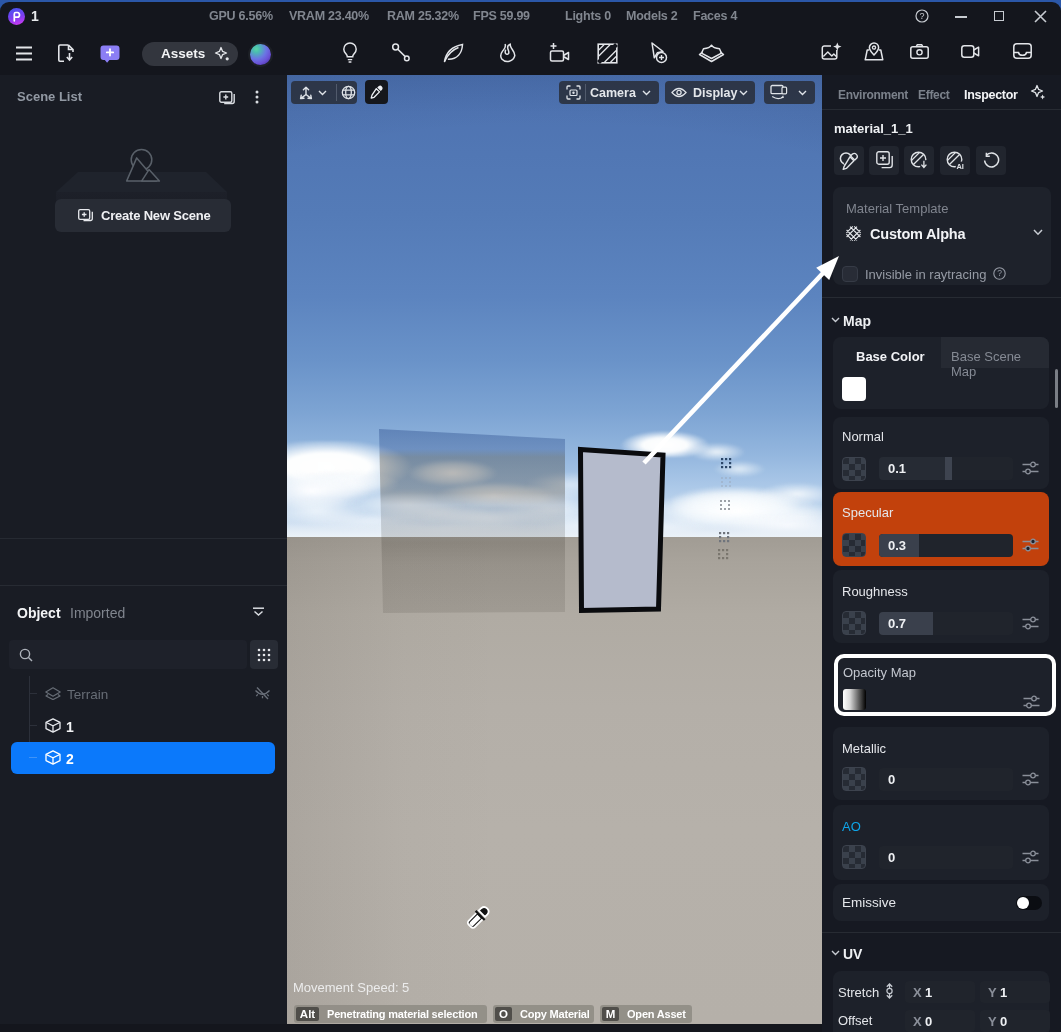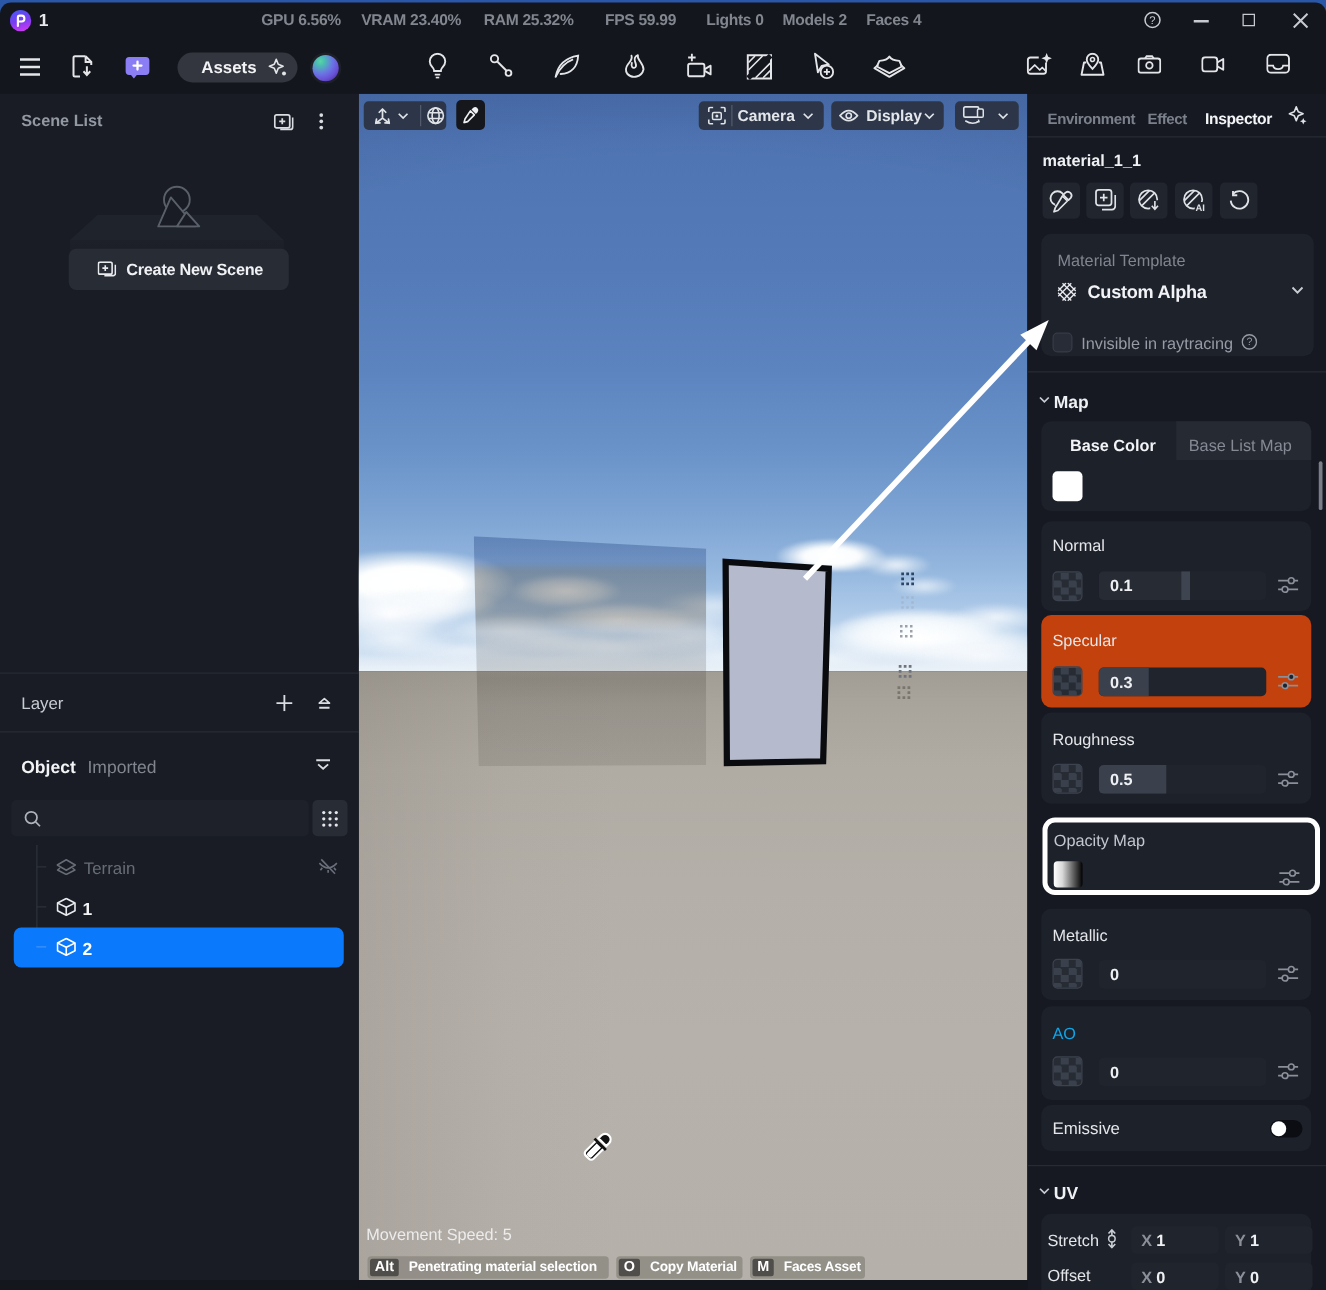--- a/index.html
+++ b/index.html
@@ -32,21 +32,21 @@
       <svg class="ico" width="17" height="17" viewBox="0 0 17 17">
           <path d="M6.3 12.8 V5.9 Q6.3 4.5 7.7 4.5 L9.4 4.5 Q11.5 4.6 11.5 6.9 Q11.5 9.1 9.4 9.2 L6.5 9.2" fill="none" stroke="#fff" stroke-width="1.7" stroke-linecap="round" stroke-linejoin="round"></path>
         </svg>
     </div>
     <div class="abs" style="left:31px;top:8px;color:#e7e9ec;font-size:14px;font-weight:bold;">1</div>
 
     <div class="abs" style="left:0;top:9px;width:1061px;height:14px;color:#81868f;font-size:12.5px;font-weight:bold;letter-spacing:-0.25px;">
       <span class="abs" style="left:209px;">GPU 6.56%</span>
       <span class="abs" style="left:289px;">VRAM 23.40%</span>
       <span class="abs" style="left:387px;">RAM 25.32%</span>
-      <span class="abs" style="left:484px;">FPS 59.99</span>
+      <span class="abs" style="left:473px;">FPS 59.99</span>
       <span class="abs" style="left:565px;">Lights 0</span>
       <span class="abs" style="left:626px;">Models 2</span>
       <span class="abs" style="left:693px;">Faces 4</span>
     </div>
 
     <svg class="abs ico" style="left:915px;top:9px;" width="14" height="14" viewBox="0 0 14 14">
         <circle cx="7" cy="7" r="6" fill="none" stroke="#c7cbd1" stroke-width="1.2"></circle>
         <text x="7" y="10" font-size="9" fill="#c7cbd1" text-anchor="middle" font-family="Liberation Sans">?</text>
       </svg>
     <div class="abs" style="left:955px;top:16px;width:12px;height:2px;background:#c7cbd1;"></div>
@@ -178,30 +178,20 @@
     <div class="abs" style="left:55px;top:124px;width:176px;height:33px;background:#282c35;border-radius:6px;">
       <svg class="abs ico" style="left:23px;top:10px;" width="15" height="13" viewBox="0 0 15 13">
           <rect x="0.7" y="0.7" width="11" height="9.6" rx="1.4" fill="none" stroke="#e8eaee" stroke-width="1.3"></rect>
           <path d="M6.2 3.2v4.6M3.9 5.5h4.6" stroke="#e8eaee" stroke-width="1.3"></path>
           <path d="M14.3 2.8v6.9a1.8 1.8 0 0 1-1.8 1.8h-7" fill="none" stroke="#e8eaee" stroke-width="1.3"></path>
         </svg>
       <span class="abs" style="left:46px;top:9px;color:#f0f1f4;font-size:13px;font-weight:bold;letter-spacing:-0.2px;">Create New Scene</span>
     </div>
 
     <div class="abs" style="left:0;top:463px;width:287px;height:1px;background:#262a32;"></div>
-    <div class="abs" style="left:0;top:473px;width:287px;height:38px;">
-      <span class="abs" style="left:17px;top:7px;color:#c7cbd2;font-size:13.5px;">Layer</span>
-      <svg class="abs ico" style="left:221px;top:8px;" width="13" height="13" viewBox="0 0 14 14">
-          <path d="M7 0v14M0 7h14" stroke="#d9dce1" stroke-width="1.6"></path>
-        </svg>
-      <svg class="abs ico" style="left:253px;top:9px;" width="13" height="11" viewBox="0 0 14 12">
-          <path d="M2.5 6 L7 2 L11.5 6 Z" fill="none" stroke="#d9dce1" stroke-width="1.4" stroke-linejoin="round"></path>
-          <path d="M2.5 10 h9" stroke="#d9dce1" stroke-width="1.6"></path>
-        </svg>
-    </div>
     <div class="abs" style="left:0;top:510px;width:287px;height:1px;background:#272b33;"></div>
 
     <span class="abs" style="left:17px;top:530px;color:#f2f3f5;font-size:14px;font-weight:bold;">Object</span>
     <span class="abs" style="left:70px;top:530px;color:#80858e;font-size:14px;">Imported</span>
     <svg class="abs ico" style="left:252px;top:532px;" width="13" height="9" viewBox="0 0 13 9">
         <path d="M1 1.2h11" stroke="#d9dce1" stroke-width="1.5"></path>
         <path d="M2.5 4.5 L6.5 8 L10.5 4.5" fill="none" stroke="#d9dce1" stroke-width="1.5"></path>
       </svg>
 
     <div class="abs" style="left:9px;top:565px;width:238px;height:29px;background:#1e212a;border-radius:4px;">
@@ -419,21 +409,21 @@
     <div class="abs" style="left:7px;top:930px;width:193px;height:18px;background:rgba(144,141,133,0.92);border-radius:3px;">
       <div class="abs" style="left:2px;top:2px;width:23px;height:14px;background:#504e4a;border-radius:2px;color:#fff;font-size:11.5px;font-weight:bold;text-align:center;line-height:14px;">Alt</div>
       <span class="abs" style="left:33px;top:3px;color:#ffffff;font-size:11px;font-weight:bold;white-space:nowrap;letter-spacing:-0.2px;">Penetrating material selection</span>
     </div>
     <div class="abs" style="left:206px;top:930px;width:101px;height:18px;background:rgba(144,141,133,0.92);border-radius:3px;">
       <div class="abs" style="left:2px;top:2px;width:17px;height:14px;background:#504e4a;border-radius:2px;color:#fff;font-size:11.5px;font-weight:bold;text-align:center;line-height:14px;">O</div>
       <span class="abs" style="left:27px;top:3px;color:#ffffff;font-size:11px;font-weight:bold;white-space:nowrap;letter-spacing:-0.2px;">Copy Material</span>
     </div>
     <div class="abs" style="left:313px;top:930px;width:92px;height:18px;background:rgba(144,141,133,0.92);border-radius:3px;">
       <div class="abs" style="left:2px;top:2px;width:17px;height:14px;background:#504e4a;border-radius:2px;color:#fff;font-size:11.5px;font-weight:bold;text-align:center;line-height:14px;">M</div>
-      <span class="abs" style="left:27px;top:3px;color:#ffffff;font-size:11px;font-weight:bold;white-space:nowrap;letter-spacing:-0.2px;">Faces Asset</span>
+      <span class="abs" style="left:27px;top:3px;color:#ffffff;font-size:11px;font-weight:bold;white-space:nowrap;letter-spacing:-0.2px;">Open Asset</span>
     </div>
   </div>
 
   <div class="abs" id="rightpanel" style="left:822px;top:75px;width:239px;height:957px;background:#161922;">
 
     <span class="abs" style="left:16px;top:13px;color:#7b818b;font-size:12px;font-weight:bold;letter-spacing:-0.3px;">Environment</span>
     <span class="abs" style="left:96px;top:13px;color:#7b818b;font-size:12px;font-weight:bold;letter-spacing:-0.3px;">Effect</span>
     <span class="abs" style="left:142px;top:12.5px;color:#f4f5f7;font-size:12.5px;font-weight:bold;letter-spacing:-0.3px;">Inspector</span>
     <svg class="abs ico" style="left:208px;top:9px;" width="17" height="17" viewBox="0 0 17 17">
         <path d="M7 1.5 L8.6 5.4 L12.5 7 L8.6 8.6 L7 12.5 L5.4 8.6 L1.5 7 L5.4 5.4 Z" fill="none" stroke="#dfe2e6" stroke-width="1.3" stroke-linejoin="round"></path>
@@ -514,21 +504,21 @@
     <div class="abs" style="left:0;top:222px;width:239px;height:1px;background:#272b33;"></div>
 
     <svg class="abs ico" style="left:9px;top:242px;" width="9" height="6" viewBox="0 0 9 6">
         <path d="M1 1 L4.5 4.5 L8 1" stroke="#c8ccd3" stroke-width="1.4" fill="none"></path>
       </svg>
     <span class="abs" style="left:21px;top:238px;color:#eef0f3;font-size:14px;font-weight:bold;">Map</span>
 
     <div class="abs" style="left:11px;top:262px;width:216px;height:72px;background:#1d212a;border-radius:8px;">
       <div class="abs" style="left:108px;top:0;width:108px;height:31px;background:#262a33;border-radius:0 8px 0 0;"></div>
       <span class="abs" style="left:23px;top:12px;color:#f2f3f6;font-size:13px;font-weight:bold;">Base Color</span>
-      <span class="abs" style="left:118px;top:12px;color:#858a94;font-size:13px;">Base List Map</span>
+      <span class="abs" style="left:118px;top:12px;color:#858a94;font-size:13px;">Base Scene Map</span>
       <div class="abs" style="left:9px;top:40px;width:24px;height:24px;background:#ffffff;border-radius:4px;"></div>
     </div>
 
     <div class="abs" style="left:11px;top:342px;width:216px;height:72px;background:#1d212a;border-radius:8px;">
       <span class="abs" style="left:9px;top:12px;color:#e4e6ea;font-size:13px;">Normal</span>
       <div class="abs checker" style="left:9px;top:40px;"></div>
       <div class="abs" style="left:46px;top:40px;width:134px;height:23px;background:#20242c;border-radius:4px;overflow:hidden;">
         <div class="abs" style="left:0;top:0;width:66px;height:23px;background:#262b34;"></div>
         <div class="abs" style="left:66px;top:0;width:7px;height:23px;background:#3e4450;"></div>
         <span class="abs" style="left:9px;top:4px;color:#eef0f3;font-size:13px;font-weight:bold;">0.1</span>
@@ -548,21 +538,21 @@
       <svg class="abs eq" style="left:189px;top:46px;" width="17" height="14" viewBox="0 0 17 14">
           <use href="#eqi"></use>
         </svg>
     </div>
 
     <div class="abs" style="left:11px;top:495px;width:216px;height:73px;background:#1d212a;border-radius:8px;">
       <span class="abs" style="left:9px;top:14px;color:#e4e6ea;font-size:13px;">Roughness</span>
       <div class="abs checker" style="left:9px;top:41px;"></div>
       <div class="abs" style="left:46px;top:42px;width:134px;height:23px;background:#20242c;border-radius:4px;overflow:hidden;">
         <div class="abs" style="left:0;top:0;width:54px;height:23px;background:#3a404c;"></div>
-        <span class="abs" style="left:9px;top:4px;color:#eef0f3;font-size:13px;font-weight:bold;">0.5</span>
+        <span class="abs" style="left:9px;top:4px;color:#eef0f3;font-size:13px;font-weight:bold;">0.7</span>
       </div>
       <svg class="abs eq" style="left:189px;top:46px;" width="17" height="14" viewBox="0 0 17 14">
           <use href="#eqi"></use>
         </svg>
     </div>
 
     <div class="abs" style="left:12px;top:579px;width:222px;height:62px;background:#1d212a;border:4px solid #ffffff;border-radius:10px;">
       <span class="abs" style="left:5px;top:7px;color:#c3c7cf;font-size:13px;">Opacity Map</span>
       <div class="abs" style="left:5px;top:31px;width:23px;height:21px;border-radius:3px;background:linear-gradient(90deg,#ffffff 0%,#d9d9d9 30%,#6a6a6a 65%,#000000 100%);"></div>
       <svg class="abs eq" style="left:185px;top:37px;" width="17" height="14" viewBox="0 0 17 14">

